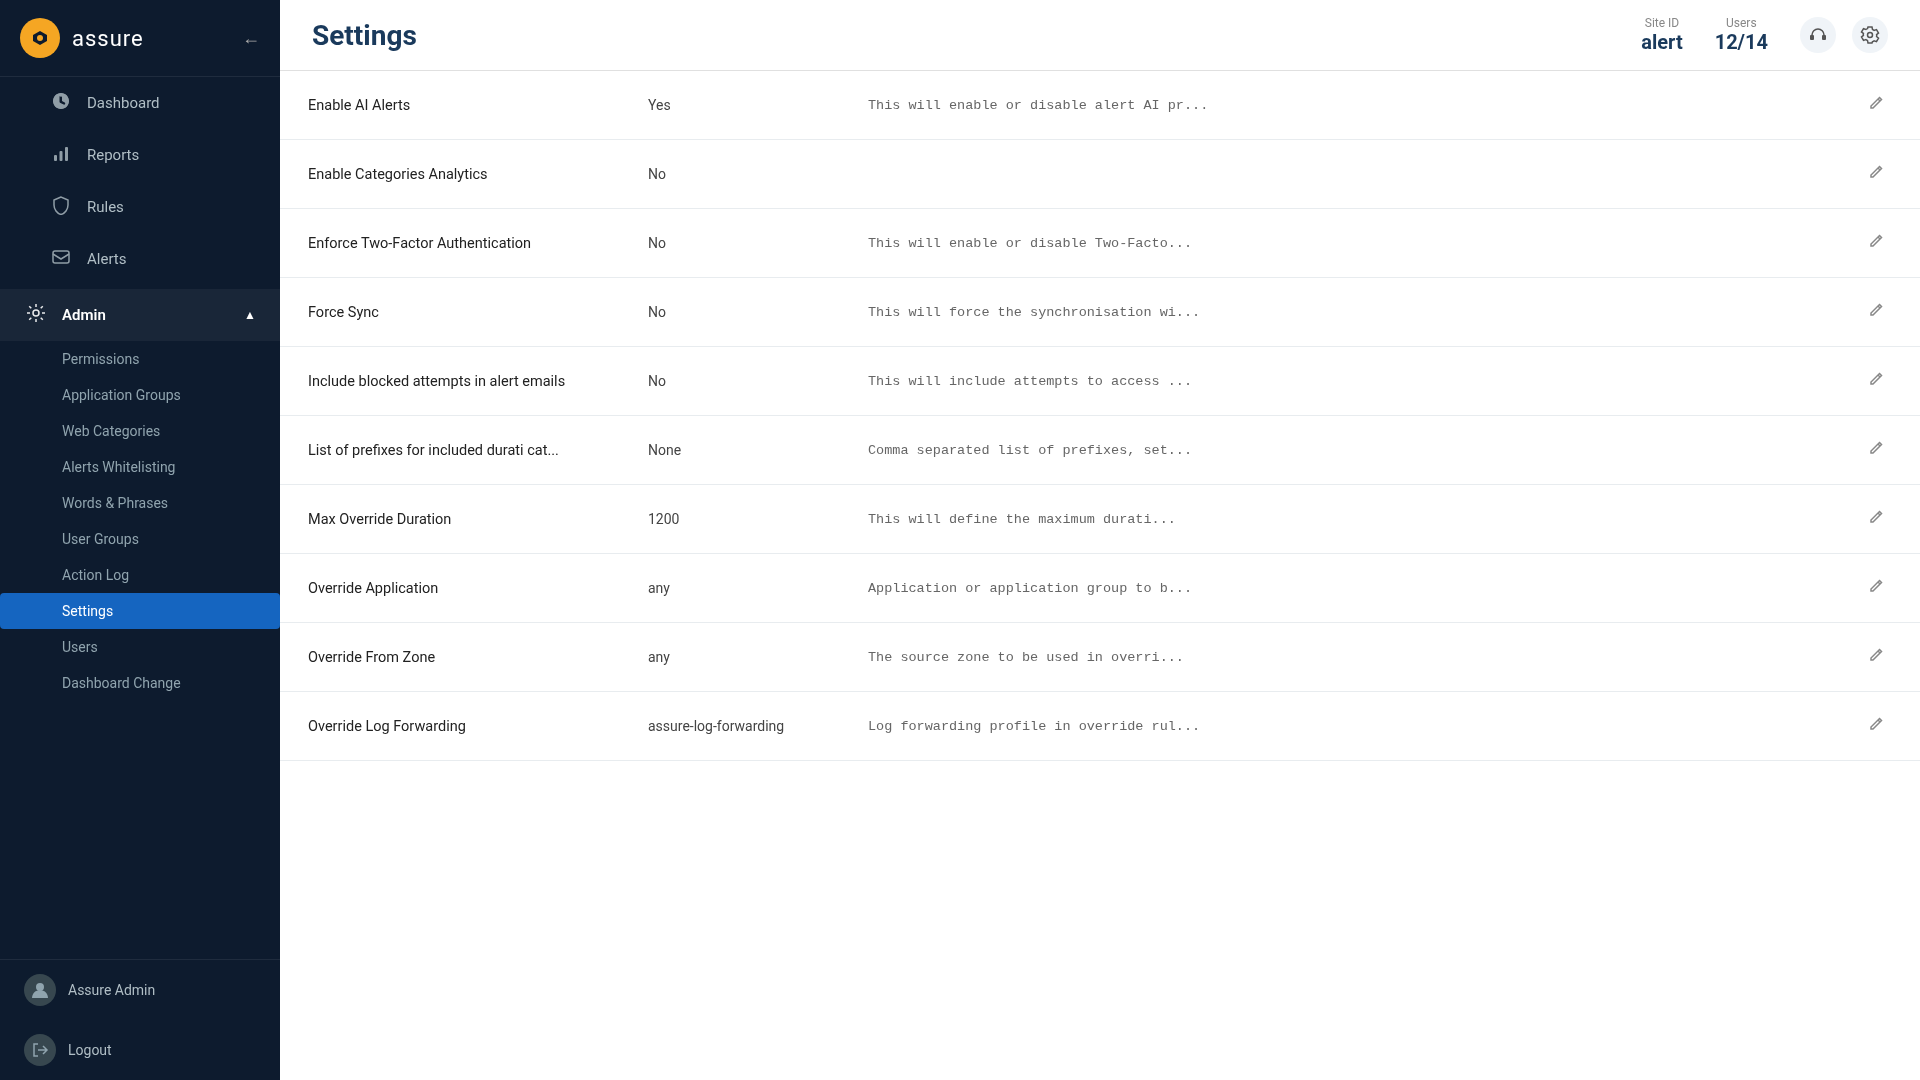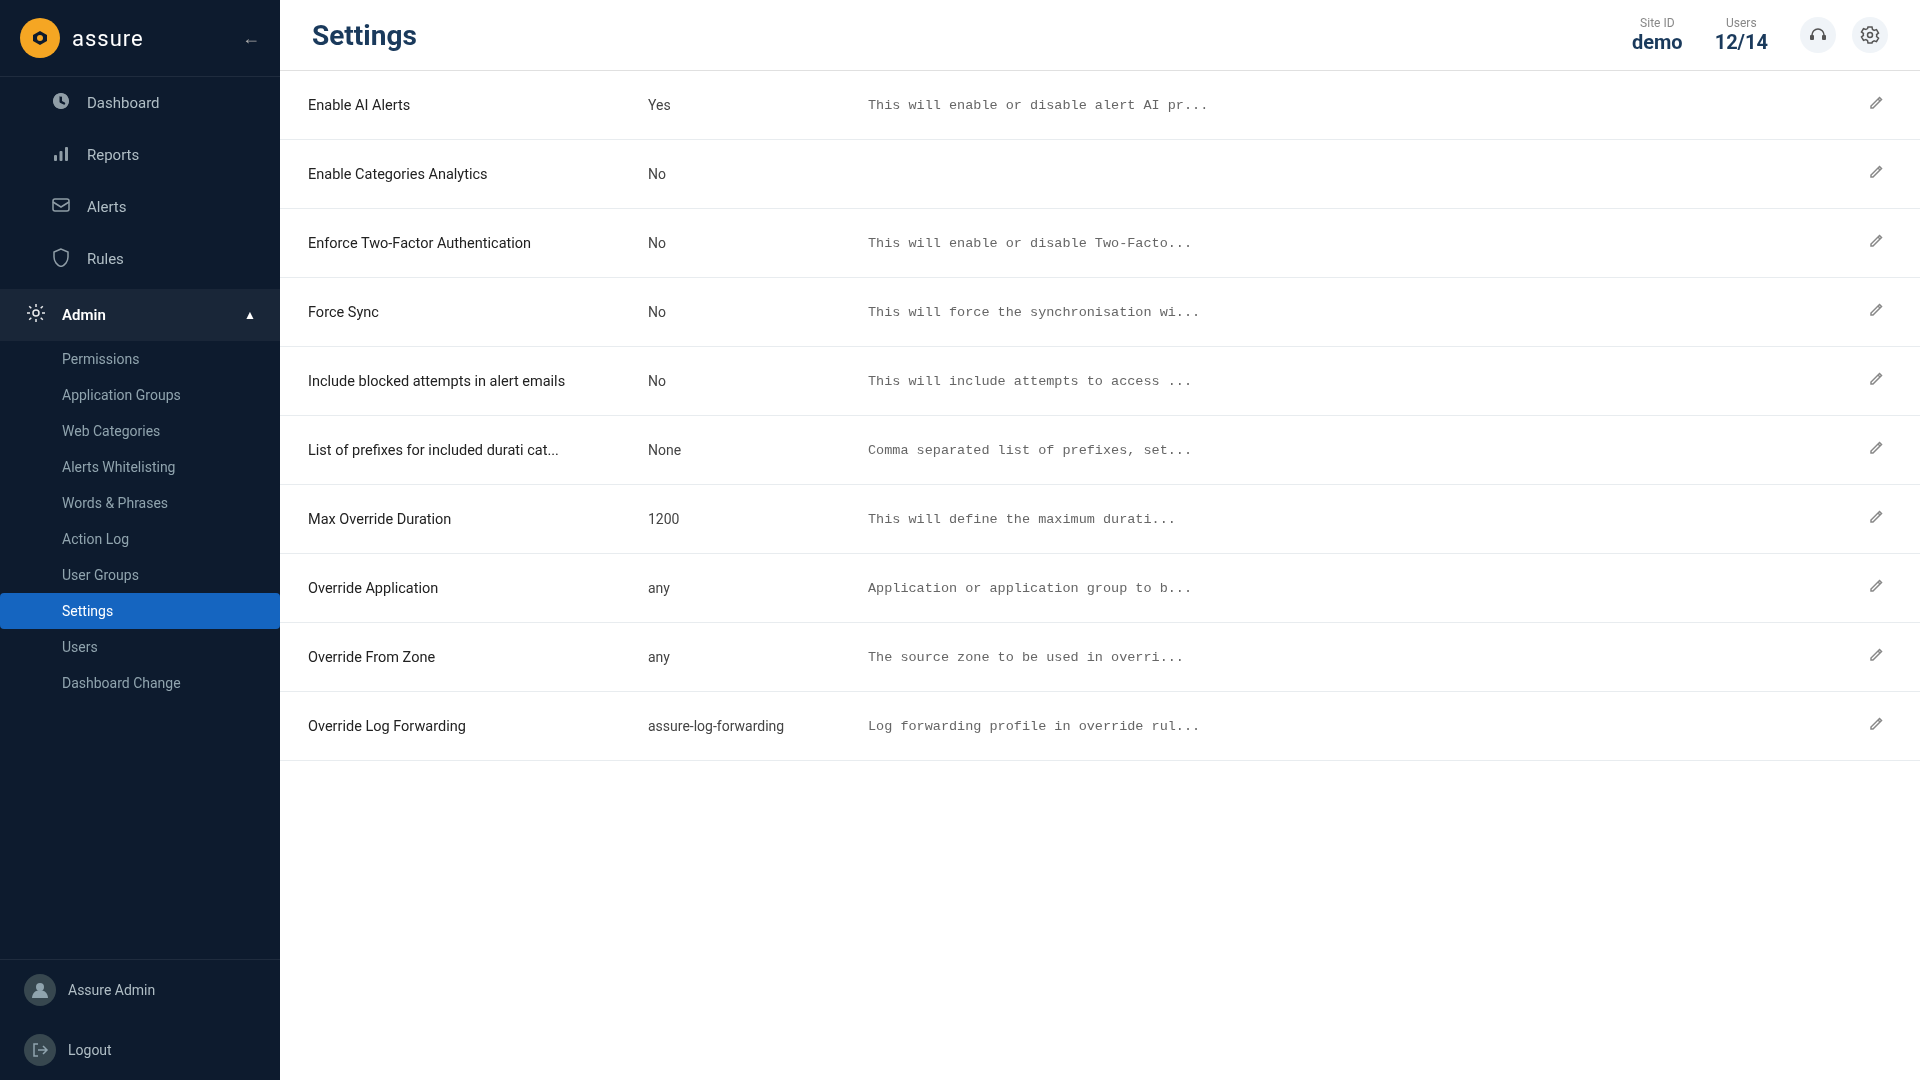--- a/index.html
+++ b/index.html
@@ -216,56 +216,56 @@
         <rect x="8.5" y="8" width="3" height="10" rx="1"></rect>
         <rect x="14" y="4" width="3" height="14" rx="1"></rect>
       </svg>
     </span>
     <span>Reports</span>
   </div>
 
   <div class="nav-item">
     <span class="nav-icon">
       <svg width="20" height="20" viewBox="0 0 20 20" fill="currentColor" opacity="0.8">
+        <path d="M10 2L3 5v5c0 4.4 3 8.5 7 9.5 4-1 7-5.1 7-9.5V5l-7-3z" fill="none" stroke="currentColor" stroke-width="1.5"></path>
+      </svg>
+    </span>
+    <span>Rules</span>
+  </div>
+
+  <div class="nav-item">
+    <span class="nav-icon">
+      <svg width="20" height="20" viewBox="0 0 20 20" fill="currentColor" opacity="0.8">
         <rect x="2" y="4" width="16" height="12" rx="2" fill="none" stroke="currentColor" stroke-width="1.5"></rect>
         <path d="M2 7l8 5 8-5" stroke="currentColor" stroke-width="1.5" fill="none"></path>
       </svg>
     </span>
     <span>Alerts</span>
-  </div>
-
-  <div class="nav-item">
-    <span class="nav-icon">
-      <svg width="20" height="20" viewBox="0 0 20 20" fill="currentColor" opacity="0.8">
-        <path d="M10 2L3 5v5c0 4.4 3 8.5 7 9.5 4-1 7-5.1 7-9.5V5l-7-3z" fill="none" stroke="currentColor" stroke-width="1.5"></path>
-      </svg>
-    </span>
-    <span>Rules</span>
   </div>
 
   <div class="admin-section">
     <div class="admin-header">
       <span class="nav-icon">
         <svg width="20" height="20" viewBox="0 0 20 20" fill="currentColor" opacity="0.9">
           <circle cx="10" cy="10" r="3" fill="none" stroke="currentColor" stroke-width="1.5"></circle>
           <path d="M10 1v3M10 16v3M1 10h3M16 10h3M3.2 3.2l2.1 2.1M14.7 14.7l2.1 2.1M3.2 16.8l2.1-2.1M14.7 5.3l2.1-2.1" stroke="currentColor" stroke-width="1.5"></path>
         </svg>
       </span>
       <span>Admin</span>
       <span class="chevron">▲</span>
     </div>
 
     <div class="admin-subnav">
       <div class="sub-item">Permissions</div>
       <div class="sub-item">Application Groups</div>
       <div class="sub-item">Web Categories</div>
       <div class="sub-item">Alerts Whitelisting</div>
       <div class="sub-item">Words &amp; Phrases</div>
+      <div class="sub-item">User Groups</div>
       <div class="sub-item">Action Log</div>
-      <div class="sub-item">User Groups</div>
       <div class="sub-item active">Settings</div>
       <div class="sub-item">Users</div>
       <div class="sub-item">Dashboard Change</div>
     </div>
   </div>
 
   <div class="sidebar-bottom">
     <div class="user-item">
       <div class="user-avatar">
         <svg width="18" height="18" viewBox="0 0 18 18" fill="#90a4ae">
@@ -285,21 +285,21 @@
     </div>
   </div>
 </nav>
 
 <div id="main">
   <div id="topbar">
     <h1 id="page-title">Settings</h1>
     <div class="topbar-info">
       <div class="topbar-stat">
         <div class="topbar-stat-label">Site ID</div>
-        <div class="topbar-stat-value">demo</div>
+        <div class="topbar-stat-value">alert</div>
       </div>
       <div class="topbar-stat">
         <div class="topbar-stat-label">Users</div>
         <div class="topbar-stat-value">12/14</div>
       </div>
       <div class="topbar-icons">
         <button class="topbar-icon-btn">
           <svg width="20" height="20" viewBox="0 0 20 20" fill="#555">
             <path d="M4 10c0-3.3 2.7-6 6-6s6 2.7 6 6" fill="none" stroke="#555" stroke-width="1.5"></path>
             <rect x="2" y="10" width="4" height="5" rx="1" fill="#555"></rect>

